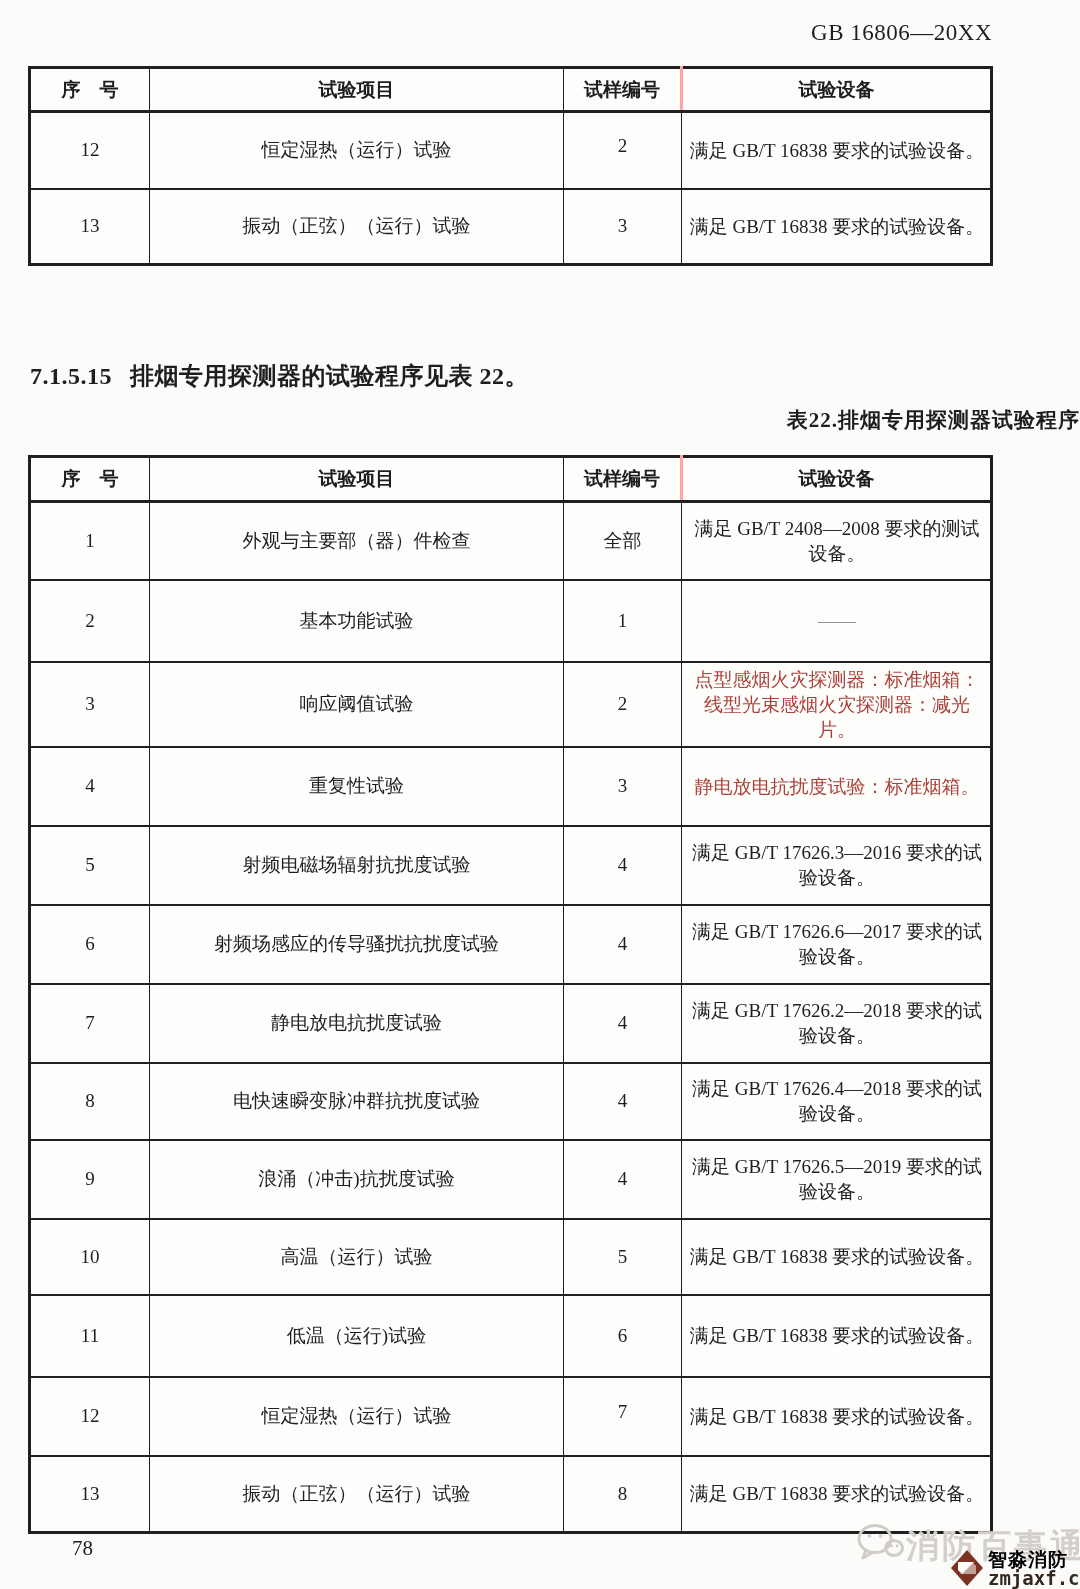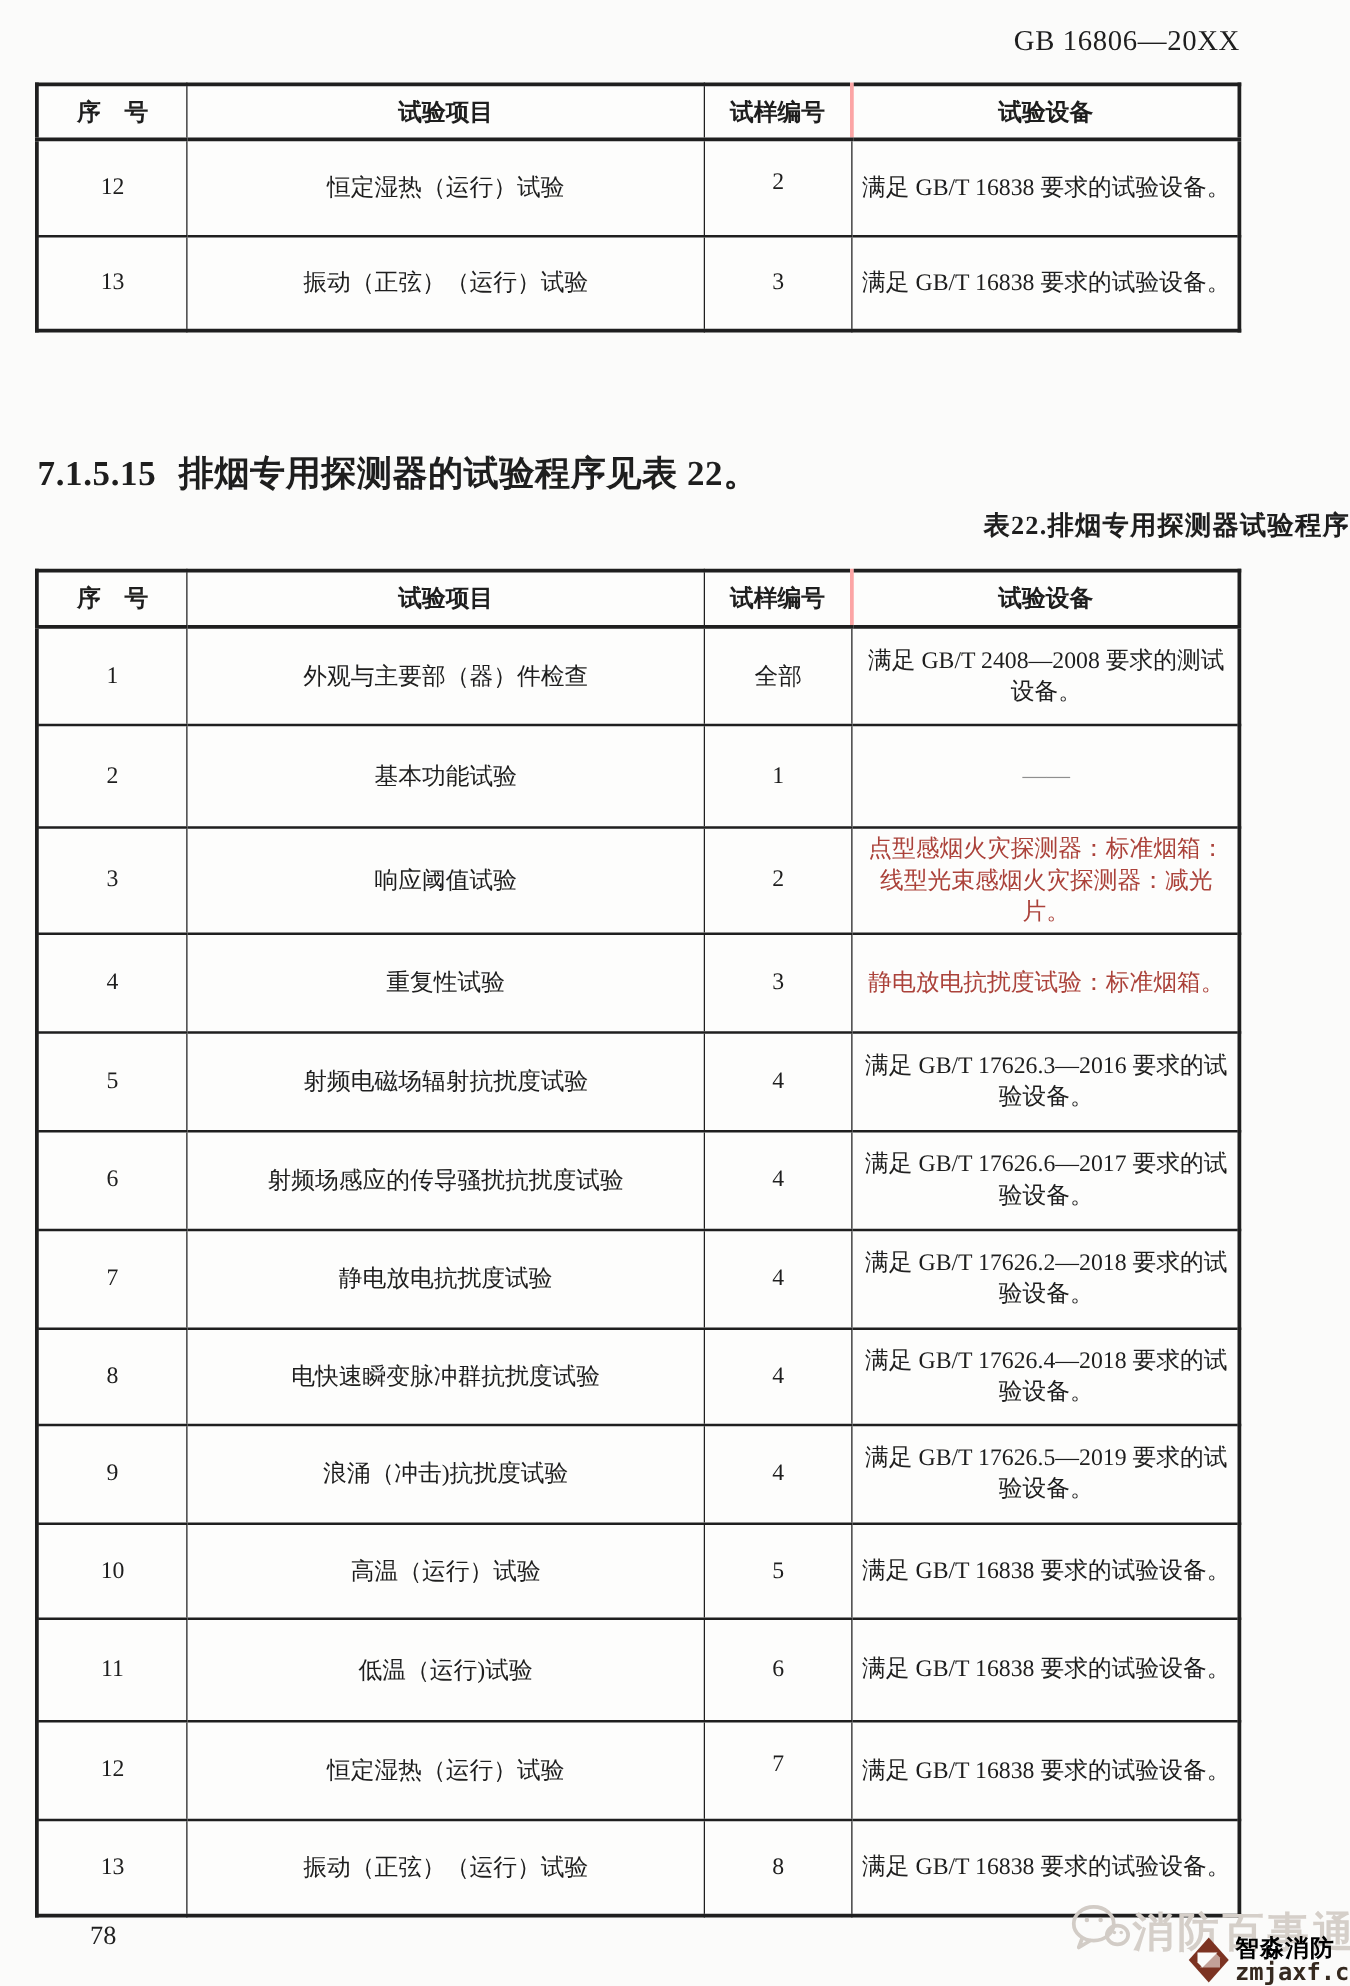--- a/index.html
+++ b/index.html
@@ -50,21 +50,21 @@
     font-size:18px; line-height:25px;
     white-space:pre-line;
     border-left:3px solid #1f1f1f;
   }
   th.h-equip { border-left:3px solid #fca5a5; }
   .sample-bottom { vertical-align:bottom; padding-bottom:8px; }
   .red-text { color:#ab423a;margin-left:20px; }
   .dash-cell { color:#8f8f8f; }
   .section-line {
     position:absolute; left:30px; top:360px;
-    font-size:28px; font-weight:bold; letter-spacing:.5px;
+    font-size:24px; font-weight:bold; letter-spacing:.5px;
   }
   .section-line .sec-no { margin-right:18px; }
   .table-title {
     position:absolute; left:0; top:406px; width:1080px;
     text-align:right; font-size:21px; font-weight:bold; letter-spacing:1px;
   }
   .page-num {
     position:absolute; left:72px; top:1536px; font-size:21px;
   }
   

